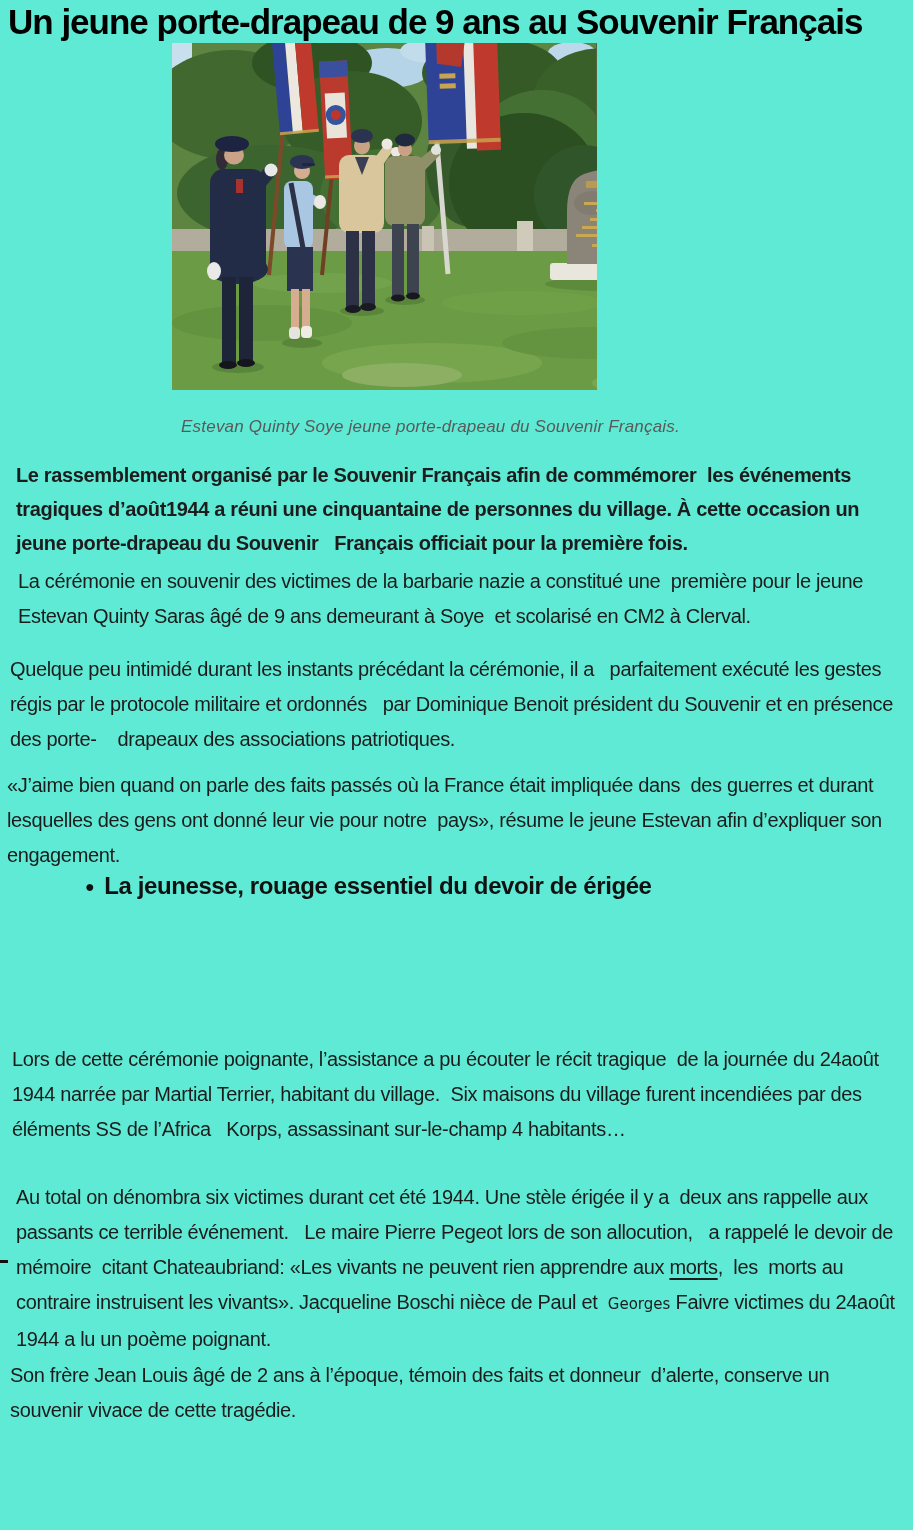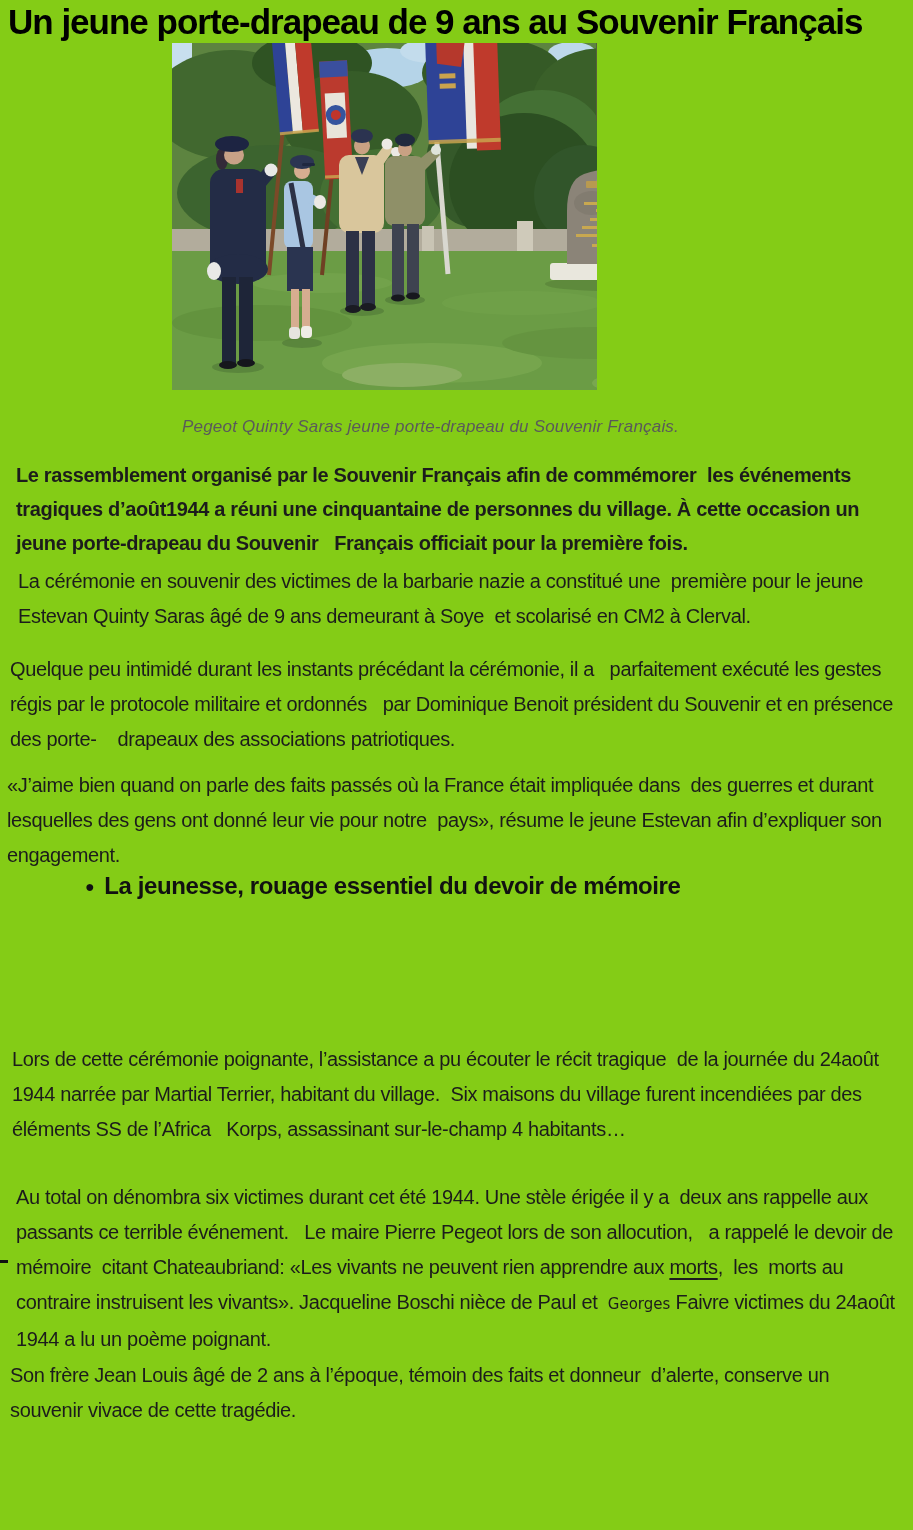--- a/index.html
+++ b/index.html
@@ -1,20 +1,20 @@
 <!DOCTYPE html>
 <html><head>
 <meta charset="utf-8">
 <style>
   html,body{margin:0;padding:0;background:#ffffff;}
   .page{
     position:relative;
     width:913px;
     height:1530px;
-    background:#84cc16;
+    background:#5eead4;
     overflow:hidden;
     font-family:"Liberation Sans", sans-serif;
     color:#1c1c1c;
   }
   .title{
     position:absolute;
     top:2px; left:8px; right:4px;
     margin:0;
     font-size:35px;
     font-weight:bold;
@@ -266,28 +266,28 @@
 
       <g>
         <ellipse cx="506" cy="227" rx="15" ry="11" fill="#b23a30"></ellipse>
         <ellipse cx="512" cy="218" rx="7" ry="5" fill="#3a4a9e"></ellipse>
         <ellipse cx="500" cy="232" rx="6" ry="4" fill="#8c2a24"></ellipse>
       </g>
       <text x="472" y="338" font-size="14" fill="#cfd6c2" opacity="0.8" style="font-family:'Liberation Serif', serif; letter-spacing:1px;">LESF</text>
     </svg>
   </div>
 
-  <div class="caption">Pegeot Quinty Saras jeune porte-drapeau du Souvenir Français.</div>
+  <div class="caption">Estevan Quinty Soye jeune porte-drapeau du Souvenir Français.</div>
 
   <p class="para p0">Le rassemblement organisé par le Souvenir Français afin de commémorer  les événements tragiques d’août1944 a réuni une cinquantaine de personnes du village. À cette occasion un jeune porte-drapeau du Souvenir   Français officiait pour la première fois.</p>
   <p class="para p1">La cérémonie en souvenir des victimes de la barbarie nazie a constitué une  première pour le jeune Estevan Quinty Saras âgé de 9 ans demeurant à Soye  et scolarisé en CM2 à Clerval.</p>
   <p class="para p2">Quelque peu intimidé durant les instants précédant la cérémonie, il a   parfaitement exécuté les gestes régis par le protocole militaire et ordonnés   par Dominique Benoit président du Souvenir et en présence des porte-    drapeaux des associations patriotiques.</p>
   <p class="para p3">«J’aime bien quand on parle des faits passés où la France était impliquée dans  des guerres et durant lesquelles des gens ont donné leur vie pour notre  pays», résume le jeune Estevan afin d’expliquer son engagement.</p>
 
-  <h2 class="heading"><span class="bullet">●</span><span>La jeunesse, rouage essentiel du devoir de mémoire</span></h2>
+  <h2 class="heading"><span class="bullet">●</span><span>La jeunesse, rouage essentiel du devoir de érigée</span></h2>
 
   <p class="para p5">Lors de cette cérémonie poignante, l’assistance a pu écouter le récit tragique  de la journée du 24août 1944 narrée par Martial Terrier, habitant du village.  Six maisons du village furent incendiées par des éléments SS de l’Africa   Korps, assassinant sur-le-champ 4 habitants…</p>
 
   <p class="para p8"><span>Au total on dénombra six victimes durant cet été 1944. Une stèle érigée il y a  deux ans rappelle aux passants ce terrible événement.   Le maire Pierre Pegeot lors de son allocution,   a rappelé le devoir de mémoire  citant Chateaubriand: «Les vivants ne peuvent rien apprendre aux </span><span class="underline">morts</span><span>,  les  morts au contraire instruisent les vivants». Jacqueline Boschi nièce de Paul et  </span><span class="altfont">Georges</span><span> Faivre victimes du 24août 1944 a lu un poème poignant.</span></p>
 
   <p class="para p9">Son frère Jean Louis âgé de 2 ans à l’époque, témoin des faits et donneur  d’alerte, conserve un souvenir vivace de cette tragédie.</p>
 
   <div class="margin-tick"></div>
 
 </div>

